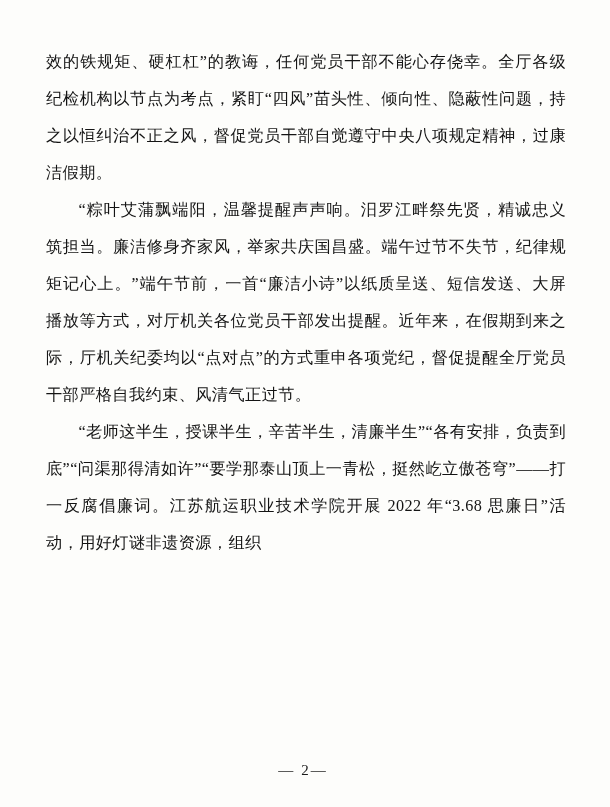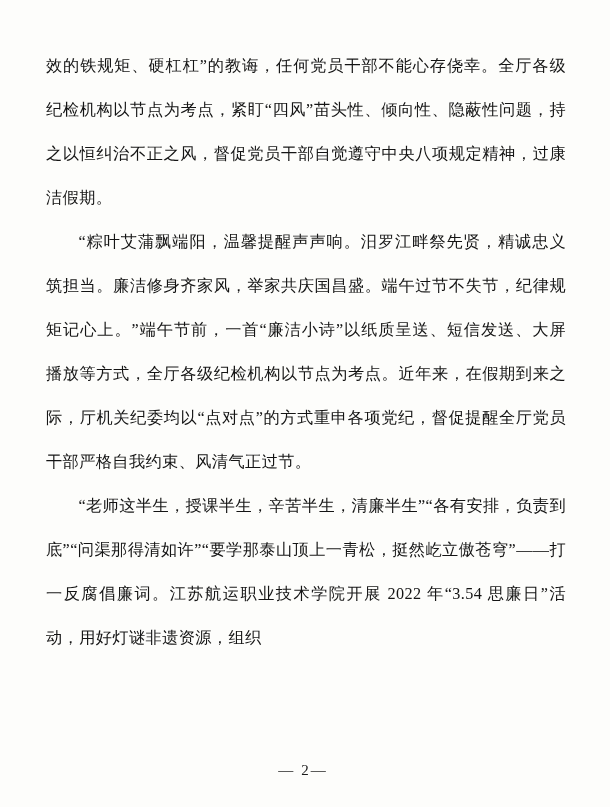--- a/index.html
+++ b/index.html
@@ -17,21 +17,21 @@
   .page {
     position: relative;
     width: 610px;
     height: 807px;
     background: #fdfdfb;
     box-sizing: border-box;
     padding: 44px 44px 0 46px;
   }
   .body-text {
     font-size: 16.2px;
-    line-height: 44px;
+    line-height: 37px;
     text-align: justify;
     text-justify: inter-ideograph;
     letter-spacing: 0.4px;
     color: #141414;
   }
   .para {
     margin: 0 0 0 0;
     text-indent: 2em;
   }
   .para.first {
@@ -52,19 +52,19 @@
     letter-spacing: 0;
     padding: 0 2px;
   }
 </style>
 </head>
 <body>
 
 <div class="page">
   <div class="body-text">
     <p class="para first">效的铁规矩、硬杠杠”的教诲，任何党员干部不能心存侥幸。全厅各级纪检机构以节点为考点，紧盯“四风”苗头性、倾向性、隐蔽性问题，持之以恒纠治不正之风，督促党员干部自觉遵守中央八项规定精神，过康洁假期。</p>
-    <p class="para">“粽叶艾蒲飘端阳，温馨提醒声声响。汨罗江畔祭先贤，精诚忠义筑担当。廉洁修身齐家风，举家共庆国昌盛。端午过节不失节，纪律规矩记心上。”端午节前，一首“廉洁小诗”以纸质呈送、短信发送、大屏播放等方式，全厅各级纪检机构以节点为考点。近年来，在假期到来之际，厅机关纪委均以“点对点”的方式重申各项党纪，督促提醒全厅党员干部严格自我约束、风清气正过节。</p>
-    <p class="para">“老师这半生，授课半生，辛苦半生，清廉半生”“各有安排，负责到底”“问渠那得清如许”“要学那泰山顶上一青松，挺然屹立傲苍穹”——打一反腐倡廉词。江苏航运职业技术学院开展 2022 年“3.54 思廉日”活动，用好灯谜非遗资源，组织</p>
+    <p class="para">“粽叶艾蒲飘端阳，温馨提醒声声响。汨罗江畔祭先贤，精诚忠义筑担当。廉洁修身齐家风，举家共庆国昌盛。端午过节不失节，纪律规矩记心上。”端午节前，一首“廉洁小诗”以纸质呈送、短信发送、大屏播放等方式，对厅机关各位党员干部发出提醒。近年来，在假期到来之际，厅机关纪委均以“点对点”的方式重申各项党纪，督促提醒全厅党员干部严格自我约束、风清气正过节。</p>
+    <p class="para">“老师这半生，授课半生，辛苦半生，清廉半生”“各有安排，负责到底”“问渠那得清如许”“要学那泰山顶上一青松，挺然屹立傲苍穹”——打一反腐倡廉词。江苏航运职业技术学院开展 2022 年“3.68 思廉日”活动，用好灯谜非遗资源，组织</p>
   </div>
   <div class="footer">
     <span>—</span><span class="num">2</span><span>—</span>
   </div>
 </div>
 
 </body></html>

